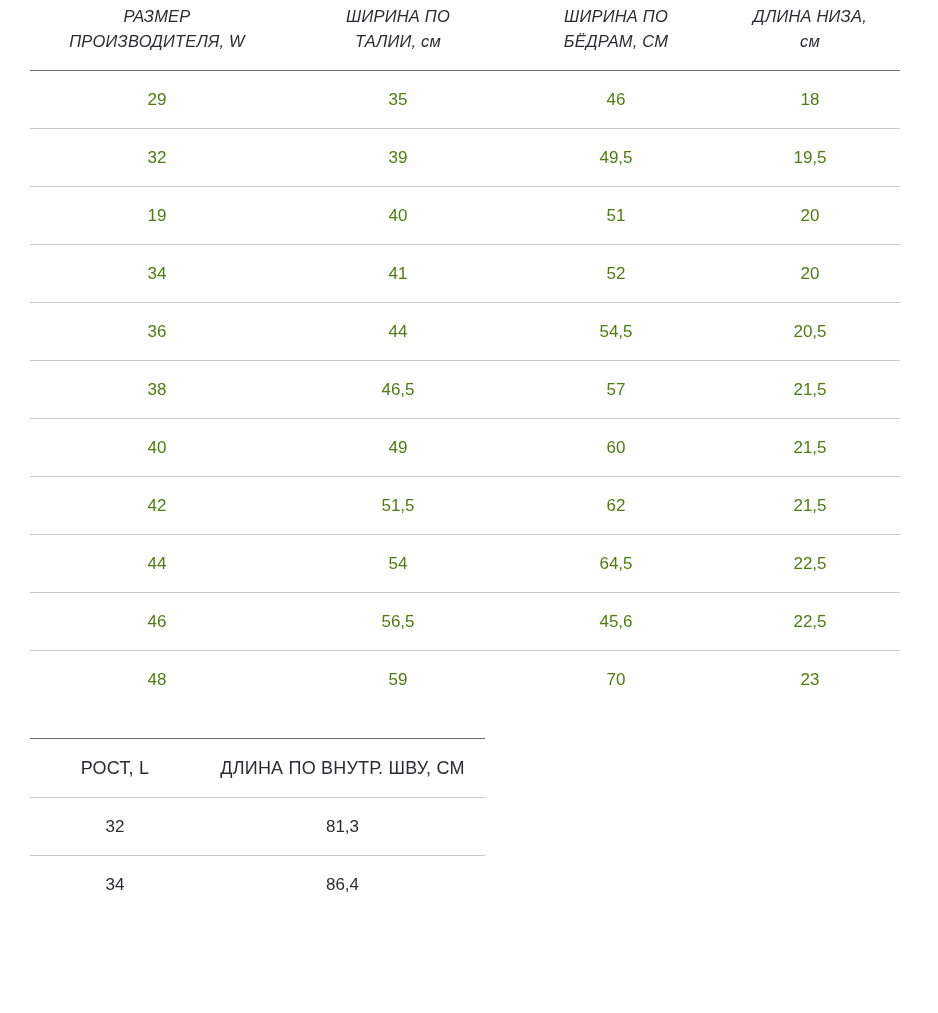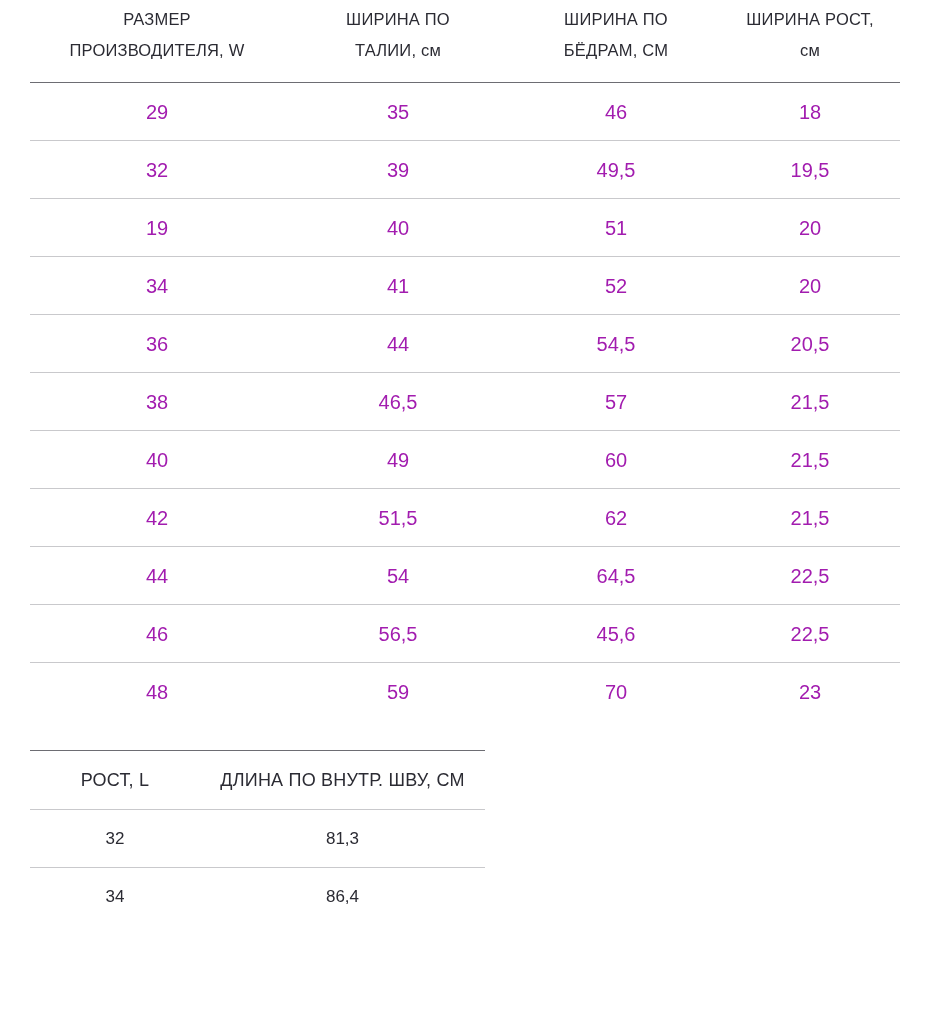--- a/index.html
+++ b/index.html
@@ -33,41 +33,42 @@
   }
 
   .size-table col.c1 { width: 254px; }
   .size-table col.c2 { width: 228px; }
   .size-table col.c3 { width: 208px; }
   .size-table col.c4 { width: 180px; }
 
   .size-table thead th {
     font-weight: normal;
     font-size: 16.5px;
-    line-height: 31px;
+    line-height: 25px;
     letter-spacing: 0.2px;
     text-align: center;
     vertical-align: top;
     padding: 4px 4px 16px 4px;
     border: 0;
     border-bottom: 1px solid #6d6d73;
     color: #2b2b33;
     white-space: pre-line;
+    font-style: italic;
   }
 
   .size-table tbody td {
-    font-size: 20px;
+    font-size: 17px;
     line-height: 22px;
     text-align: center;
     vertical-align: middle;
     height: 57px;
     padding: 0;
     border: 0;
     border-bottom: 1px solid #c9c9cc;
-    color: #a21caf;
+    color: #4d7c0f;
   }
 
   .size-table tbody tr:last-child td {
     border-bottom: 0;
   }
 
   
   .length-table {
     width: 455px;
     margin-left: 30px;
@@ -123,21 +124,21 @@
         <col class="c4">
     </colgroup>
     <thead>
       <tr>
         <th>РАЗМЕР
 ПРОИЗВОДИТЕЛЯ, W</th>
         <th>ШИРИНА ПО
 ТАЛИИ, см</th>
         <th>ШИРИНА ПО
 БЁДРАМ, СМ</th>
-        <th>ШИРИНА РОСТ,
+        <th>ДЛИНА НИЗА,
 см</th>
       </tr>
     </thead>
     <tbody>
       <tr>
         <td>29</td>
         <td>35</td>
         <td>46</td>
         <td>18</td>
       </tr>

